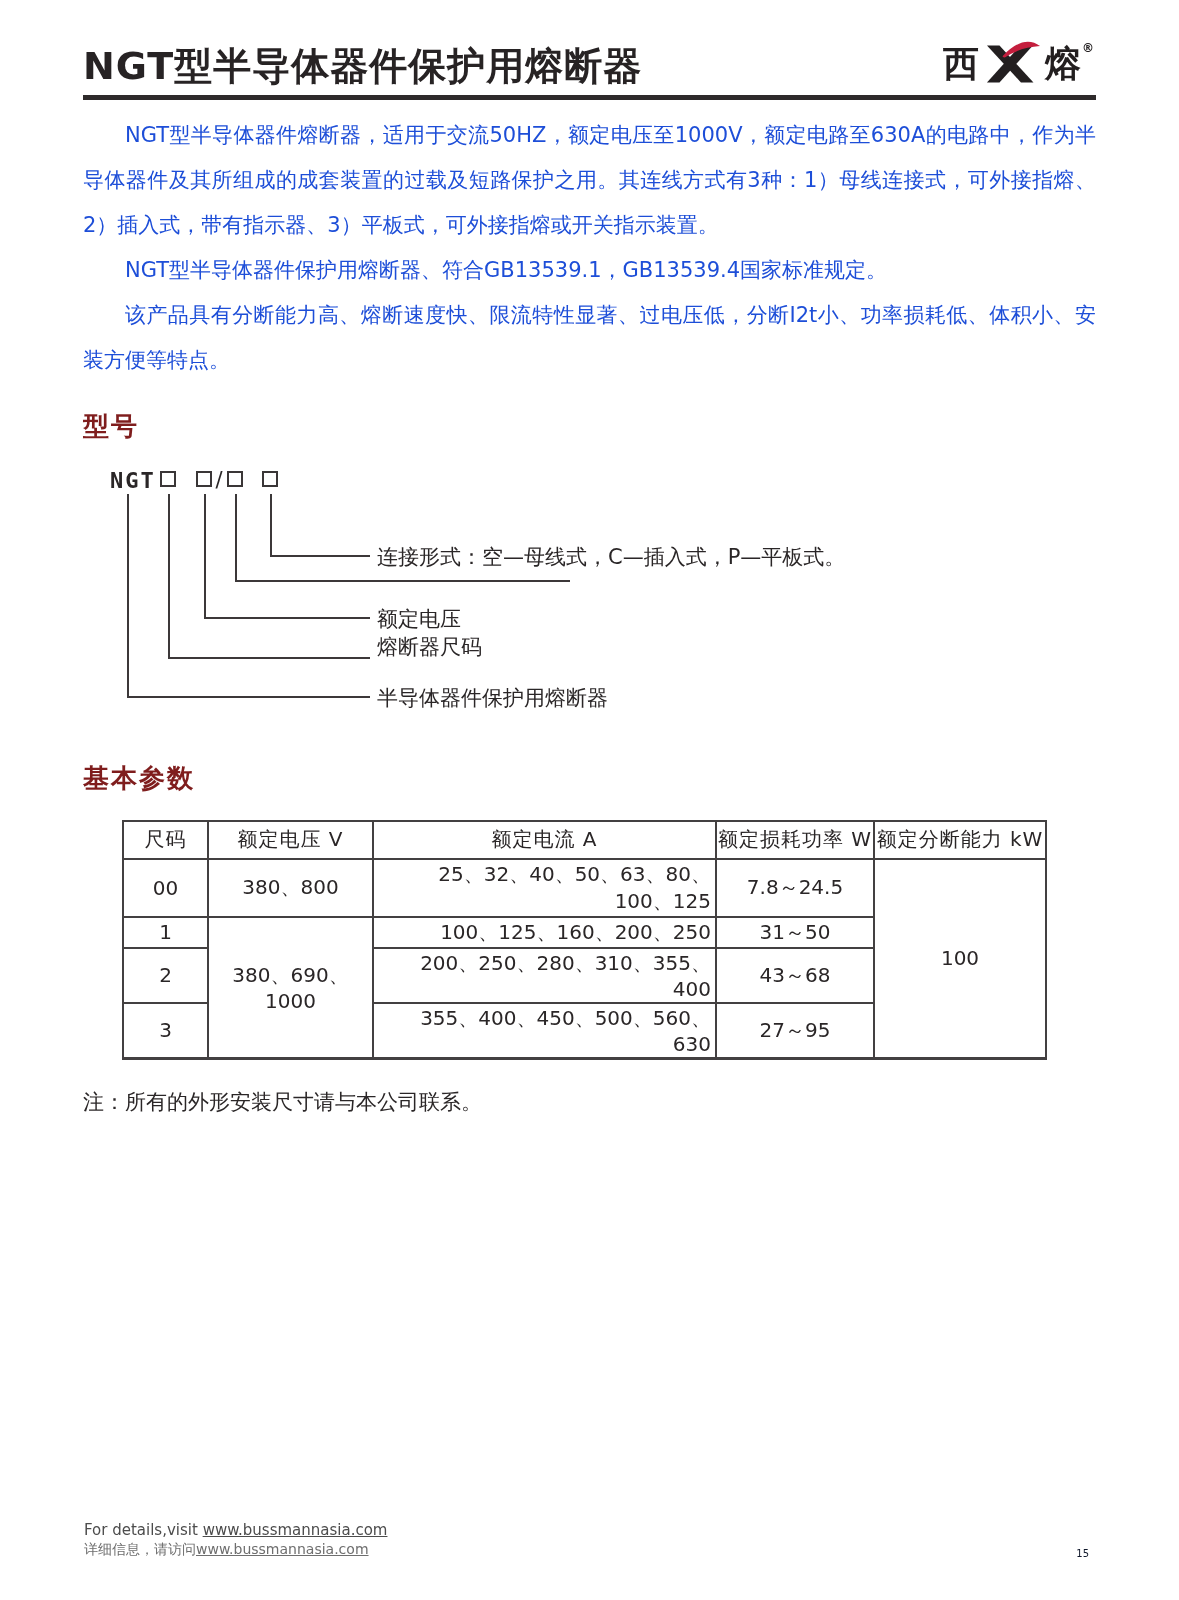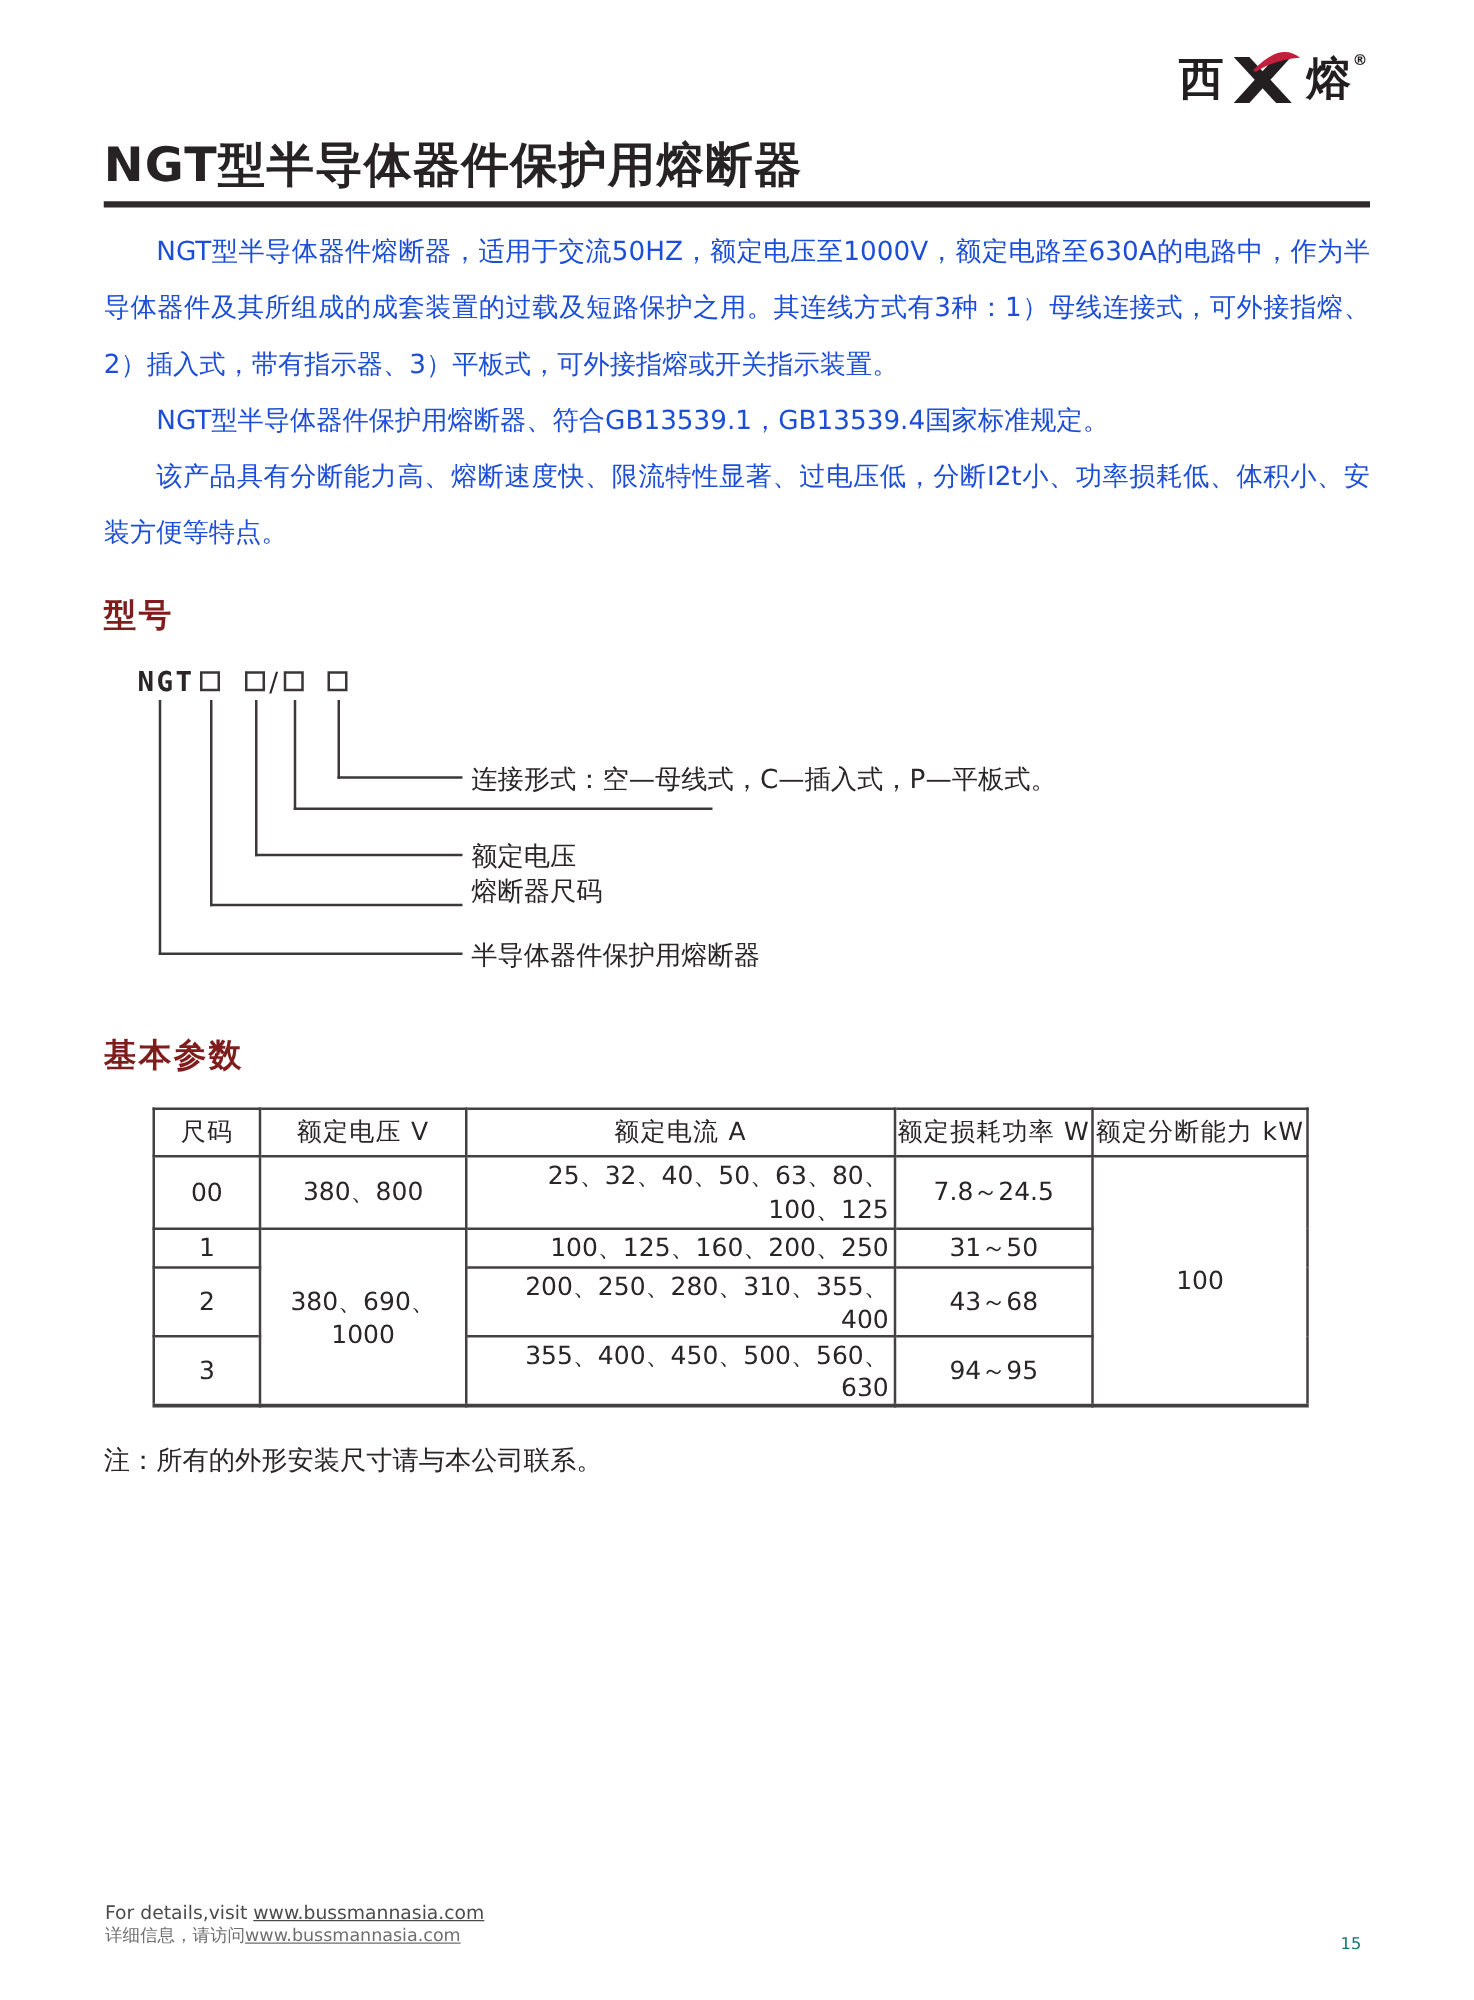--- a/index.html
+++ b/index.html
@@ -11,21 +11,21 @@
   }
   .content { padding:0 83px; }
 
   
   .logo { position:absolute; top:38px; right:86px; display:flex; align-items:center; }
   .logo-char { font-size:36px; font-weight:bold; color:#231f20; line-height:1; letter-spacing:0; }
   .logo-mark { width:62px; height:52px; margin:0 2px; }
   .logo-reg { font-size:12px; color:#231f20; position:relative; top:-16px; left:1px; font-weight:bold; }
 
   
-  h1 { padding-top:110px; font-size:38px; font-weight:bold; color:#272324; letter-spacing:1px; line-height:1.2; }
+  h1 { padding-top:44px; font-size:38px; font-weight:bold; color:#272324; letter-spacing:1px; line-height:1.2; }
   .rule { margin-top:5px; height:5px; background:#2e2a2b; width:1013px; }
 
   
   .body-text { margin-top:13px; width:1013px; }
   .body-text p { font-size:21px; line-height:45px; text-indent:2em; text-align:justify; color:#1d4ed8; }
 
   h2 { font-size:26px; font-weight:600; color:#7f1d1d; letter-spacing:2px; }
   .model-heading { margin-top:26px; }
 
   
@@ -49,21 +49,21 @@
   td.cur { text-align:right; padding-left:9px; letter-spacing:0; }
   tr.r0 td { height:31px; } tr.r1 td { height:27px; } tr.r2 td { height:33px; } tr.r3 td { height:37px; }
 
   .note { margin-top:28px; font-size:21px; color:#2a2627; }
 
   
   .footer { position:absolute; left:84px; top:1520px; line-height:1.35; }
   .footer-en { font-size:15px; color:#4c4c4c; }
   .footer-zh { font-size:14px; color:#6e6e6e; }
   .footer a, .footer .url { text-decoration:underline; color:inherit; }
-  .page-number { position:absolute; right:90px; top:1548px; font-size:13px; color:#0f766e; }
+  .page-number { position:absolute; right:90px; top:1548px; font-size:10px; color:#0f172a; }
 </style>
 </head>
 <body>
 
 <div class="page">
 
   <div class="logo">
     <span class="logo-char">西</span>
     <svg class="logo-mark" viewBox="0 0 104 74" aria-hidden="true">
       <polygon points="10,6 31,6 88,68 67,68" fill="#231f20"></polygon>
@@ -144,21 +144,21 @@
           <td>31～50</td>
         </tr>
         <tr class="r2">
           <td>2</td>
           <td class="cur">200、250、280、310、355、400</td>
           <td>43～68</td>
         </tr>
         <tr class="r3">
           <td>3</td>
           <td class="cur">355、400、450、500、560、630</td>
-          <td>94～95</td>
+          <td>27～95</td>
         </tr>
       </tbody>
     </table>
 
     <p class="note">注：所有的外形安装尺寸请与本公司联系。</p>
   </div>
 
   <div class="footer">
     <div class="footer-en">
       <span>For details,visit </span><span class="url">www.bussmannasia.com</span>

